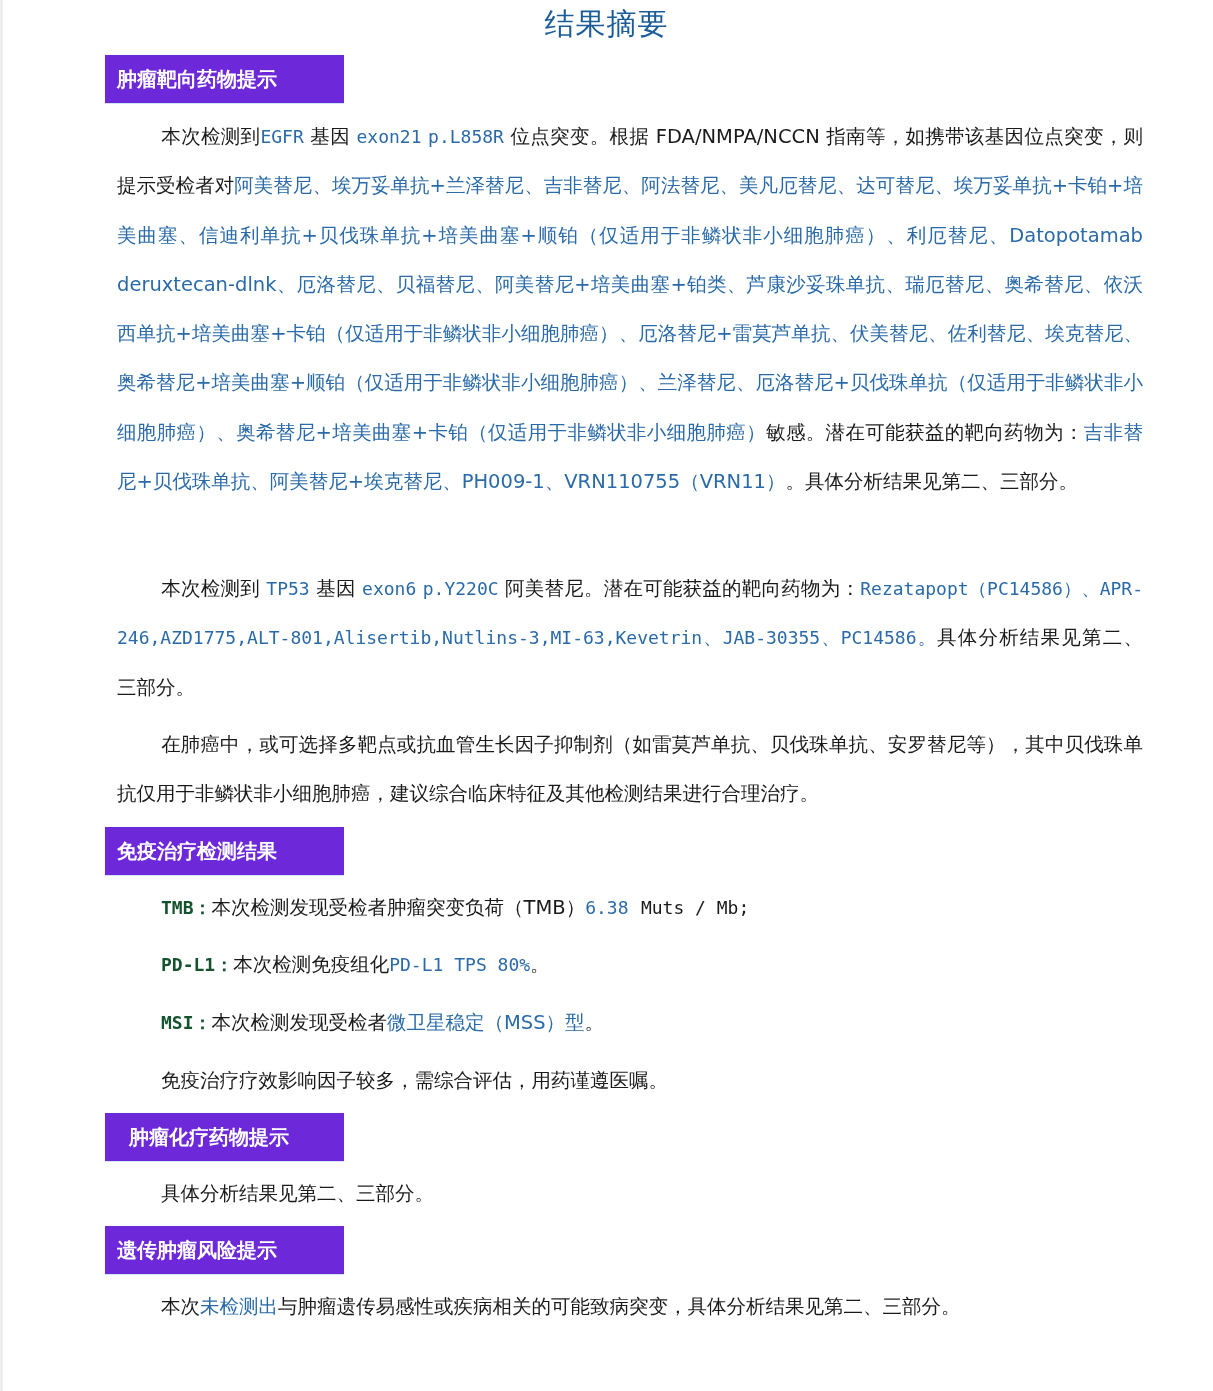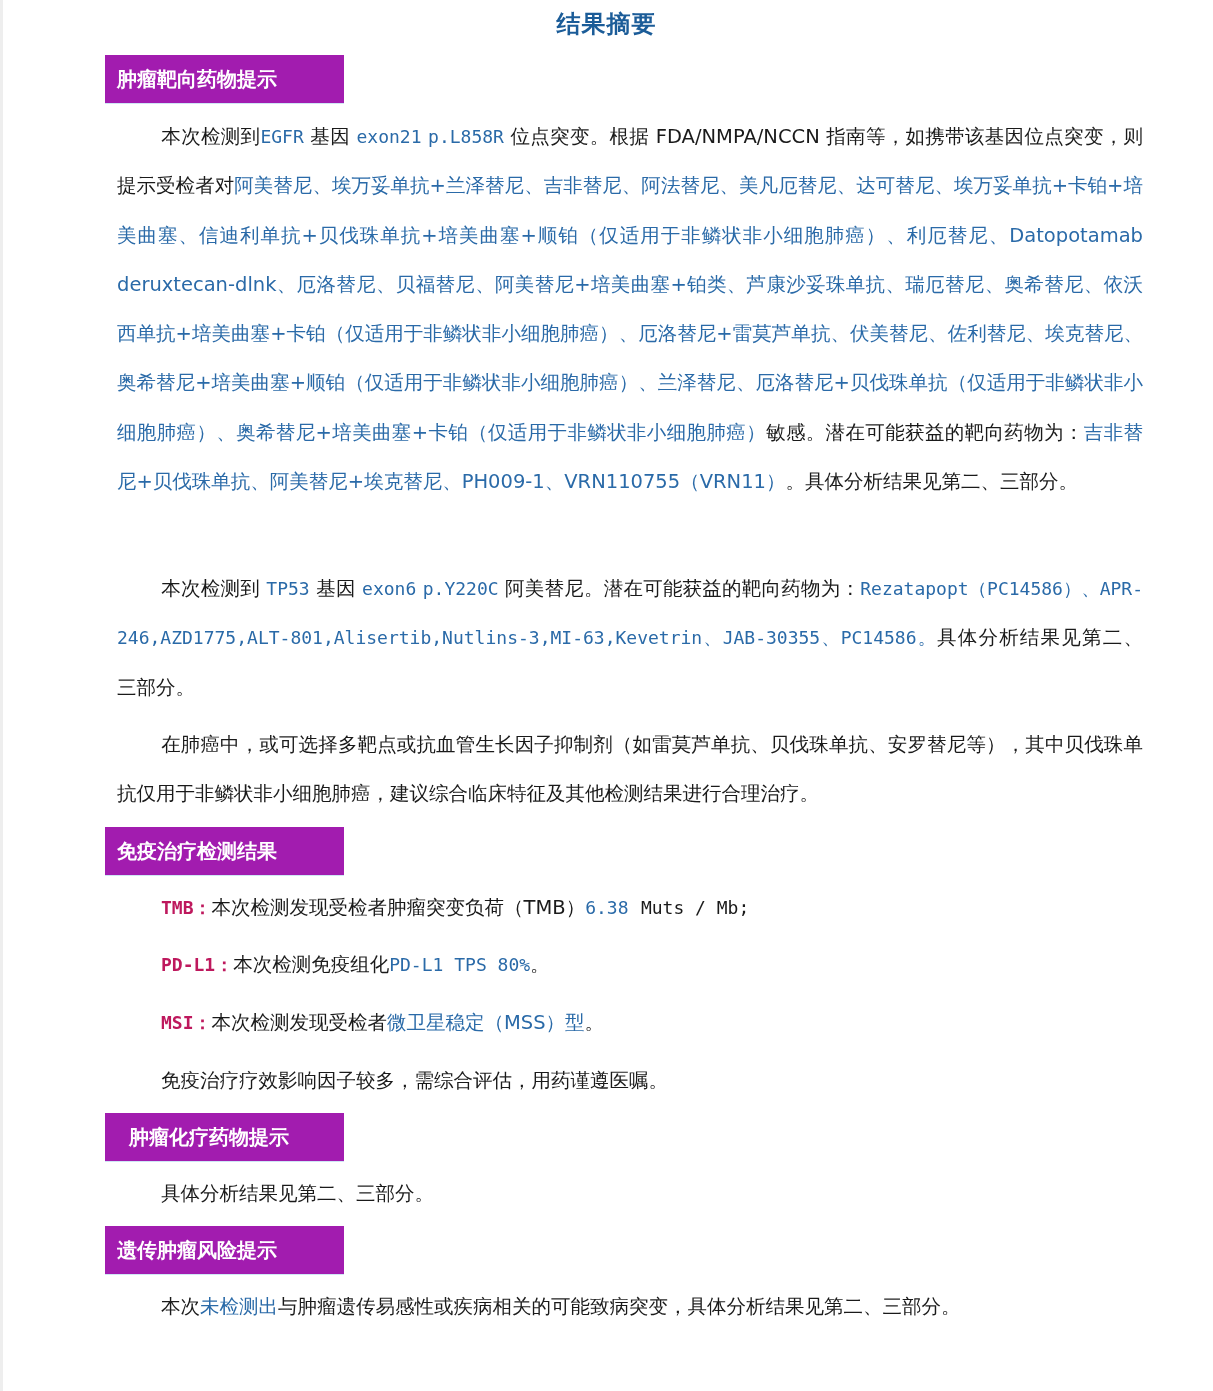--- a/index.html
+++ b/index.html
@@ -19,32 +19,32 @@
       position: absolute;
       left: 0; top: 0;
       width: 3px; height: 1391px;
       background: #eeeeee;
     }
     .page-title {
       position: absolute;
       left: 0; right: 0;
       top: 2px;
       text-align: center;
-      font-size: 24px;
-      font-weight: bold;
+      font-size: 30px;
+      font-weight: normal;
       color: #1b5c98;
       letter-spacing: 1px;
       line-height: 44px;
     }
     .section-header {
       position: absolute;
       left: 105px;
       width: 239px;
       height: 48px;
-      background: #a21caf;
+      background: #6d28d9;
       color: #ffffff;
       font-size: 20px;
       font-weight: bold;
       line-height: 48px;
       padding-left: 12px;
       box-sizing: border-box;
       box-shadow: 0 1px 0 #cfe6f5;
     }
     .para {
       position: absolute;
@@ -62,21 +62,21 @@
     }
     .hl {
       color: #2a6aa8;
     }
     .mono {
       font-family: "DejaVu Sans Mono", "Liberation Mono", monospace;
       font-size: 18px;
       text-align: right;
     }
     .label-bold {
-      color: #be185d;
+      color: #14532d;
       font-weight: bold;
       font-family: "DejaVu Sans Mono", "Liberation Mono", monospace;
       font-size: 18px;
     }
     .line {
       position: absolute;
       left: 161px;
       font-size: 19.5px;
       line-height: 30px;
       white-space: nowrap;

